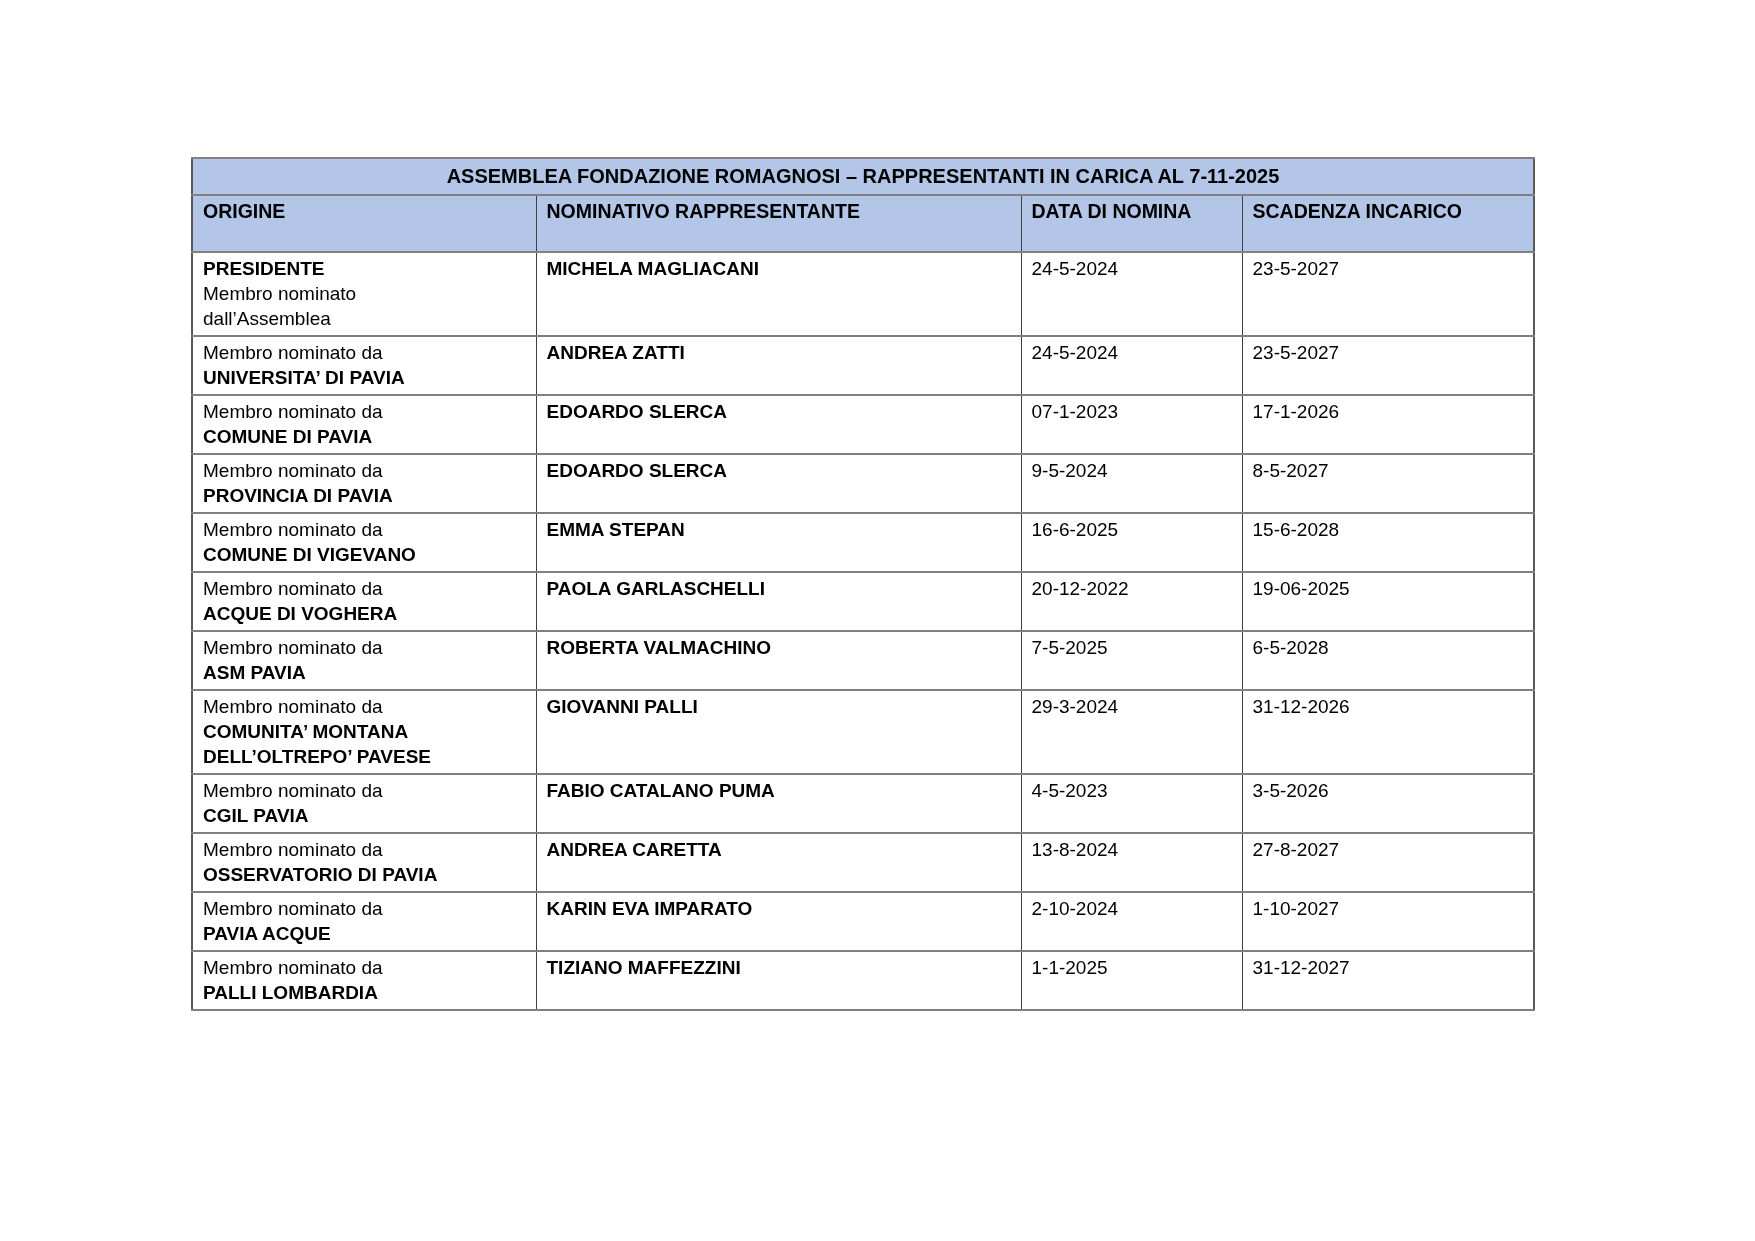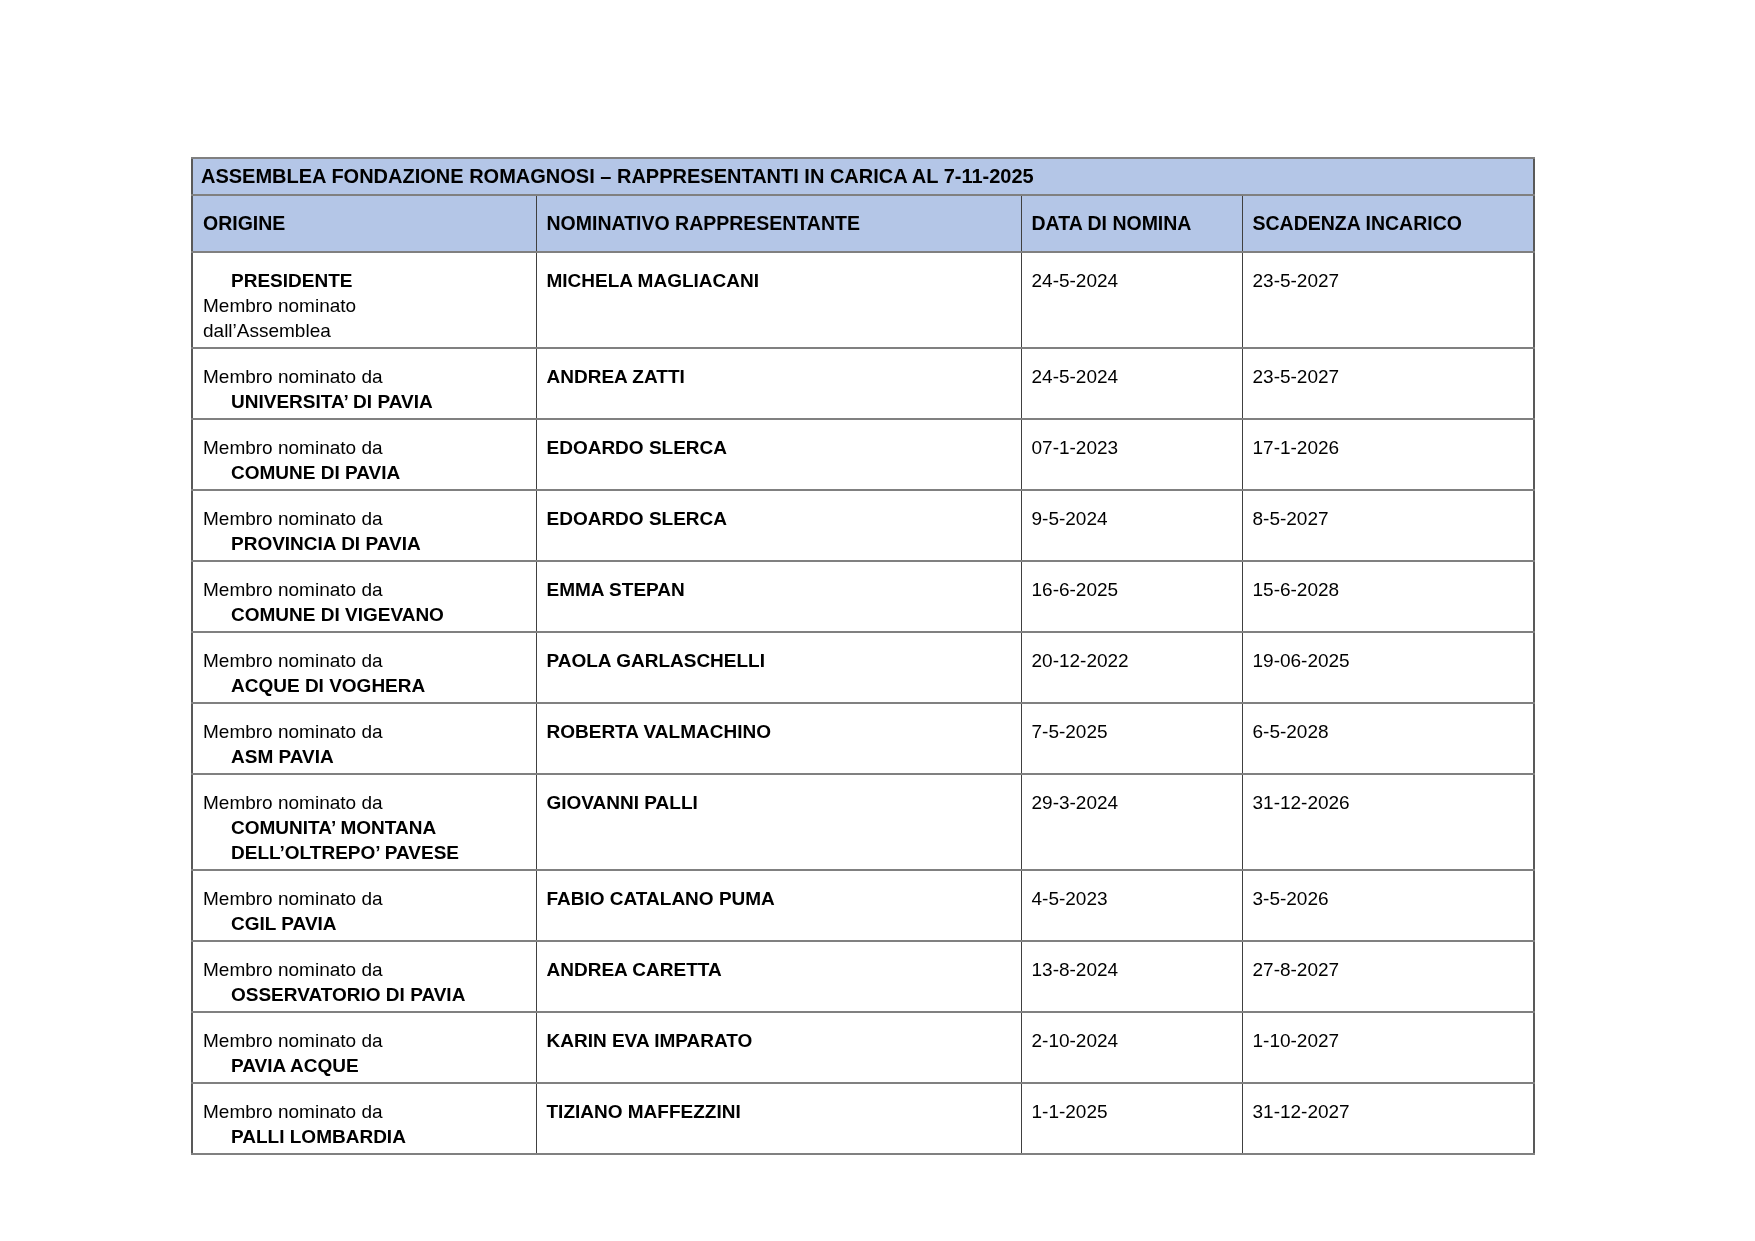--- a/index.html
+++ b/index.html
@@ -38,38 +38,38 @@
   col.c4 { width: 292px; }
   td, th {
     border-left: 1px solid var(--border-v);
     border-right: 1px solid var(--border-v);
     border-top: 2px solid var(--border-h);
     border-bottom: 2px solid var(--border-h);
     vertical-align: top;
     text-align: left;
     font-size: 19px;
     line-height: 25px;
-    padding: 15px 10px 4px 10px;
+    padding: 3px 10px 4px 10px;
   }
   .title-cell {
     background: var(--header-bg);
-    text-align: left;
+    text-align: center;
     font-weight: bold;
     font-size: 20px;
     line-height: 26px;
     padding: 4px 8px 5px 8px;
   }
   tr.header-row th {
     background: var(--header-bg);
     font-weight: bold;
     font-size: 19.5px;
     height: 57px;
   }
   td.nominativo-cell { font-weight: bold; }
-  .b { font-weight: bold; margin-left: 28px; }
+  .b { font-weight: bold; }
   tr.data-row td { height: 57px; }
 </style>
 </head>
 <body>
 
 <div class="page">
   <table class="doc-table">
     <colgroup>
       <col class="c1">
         <col class="c2">

